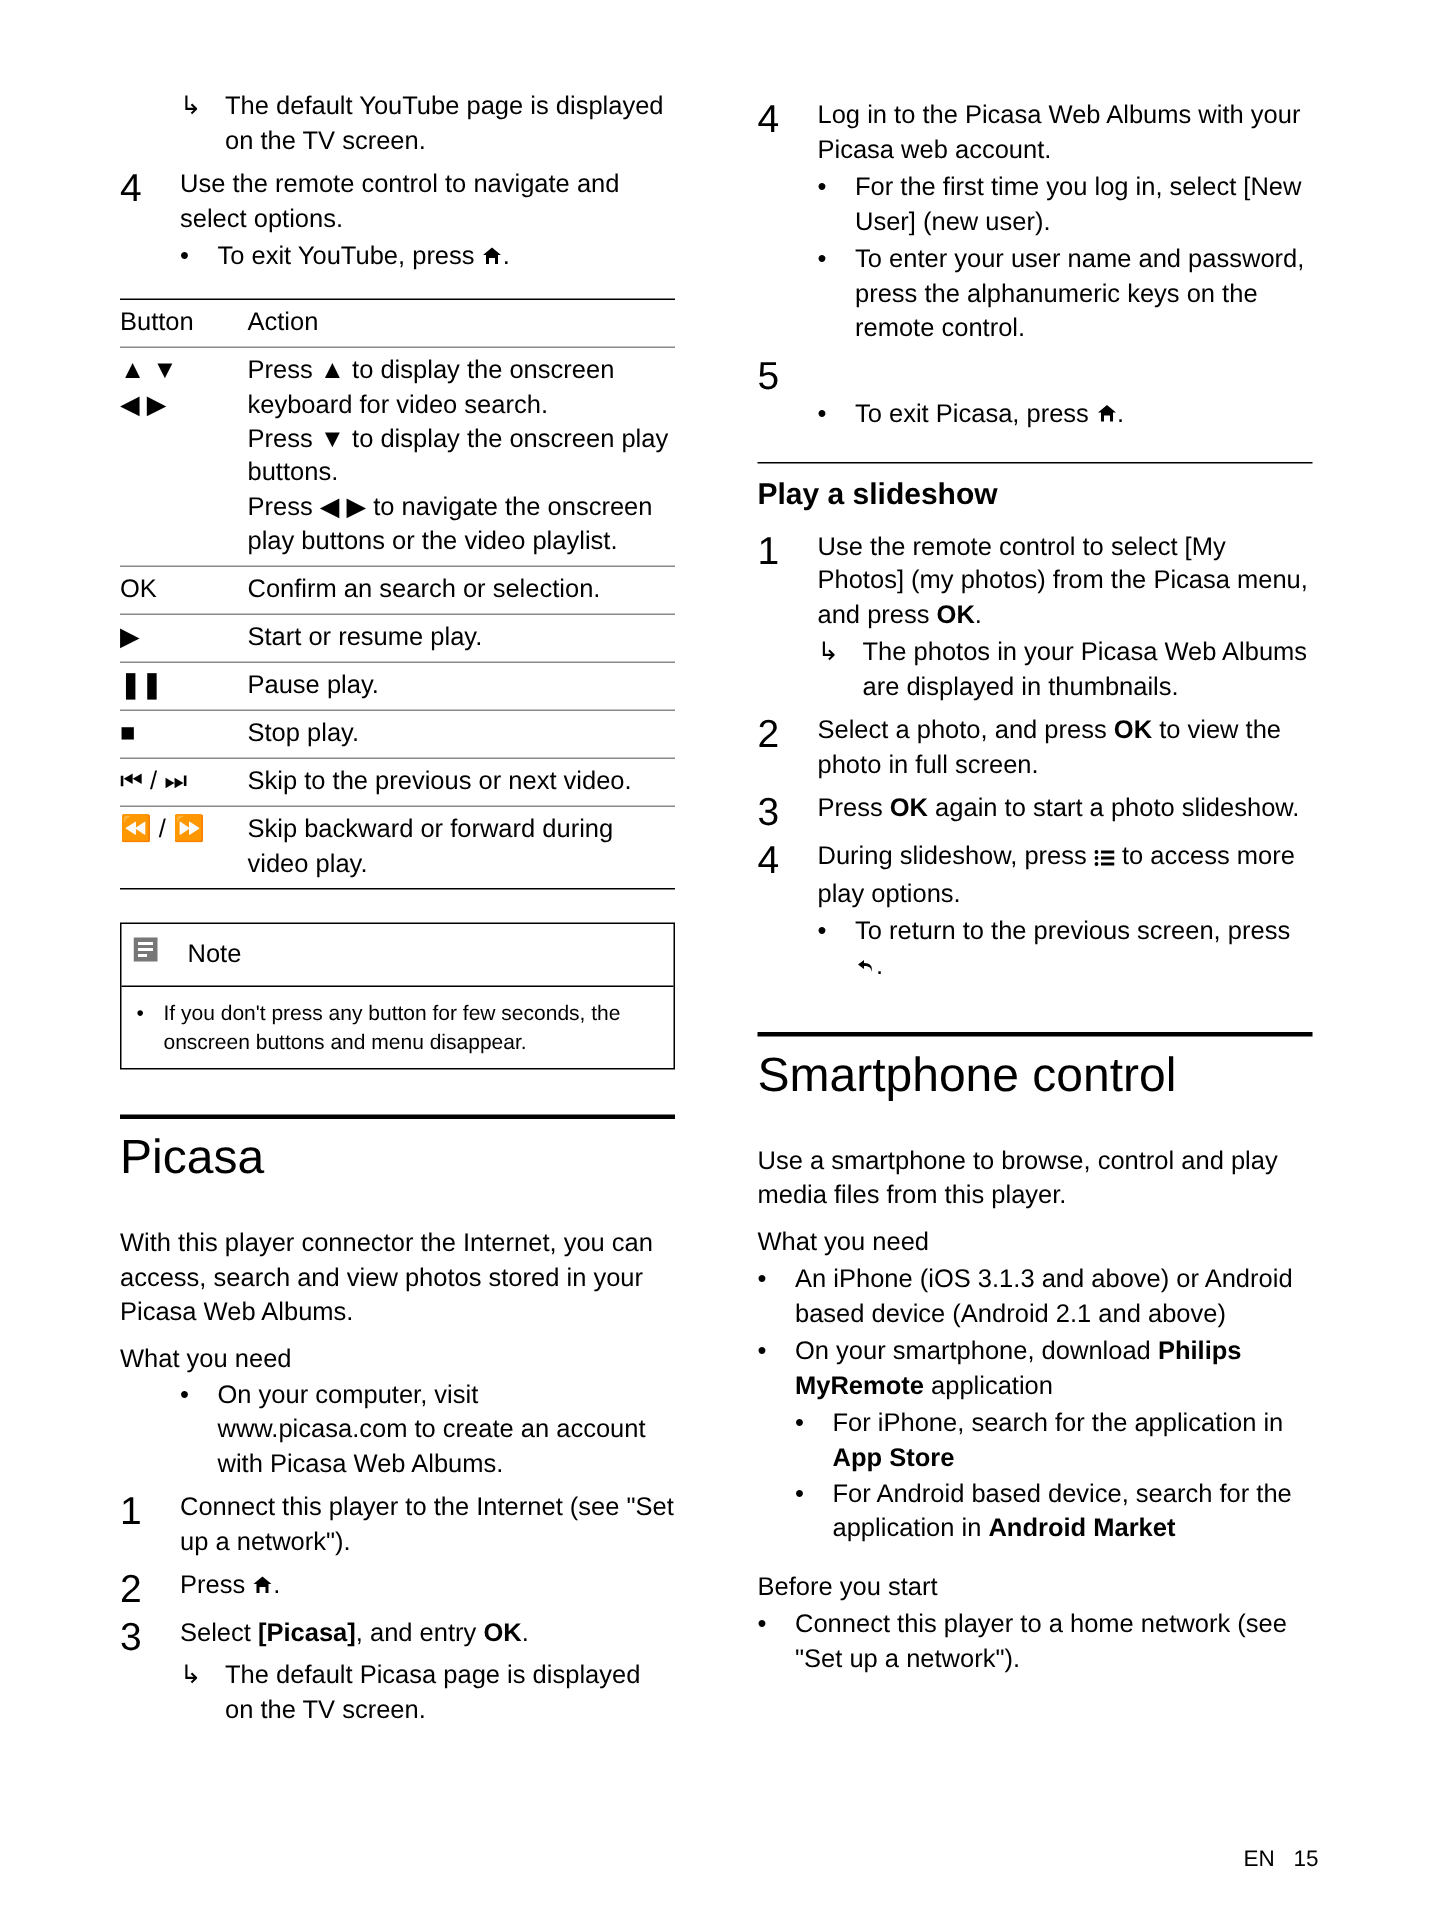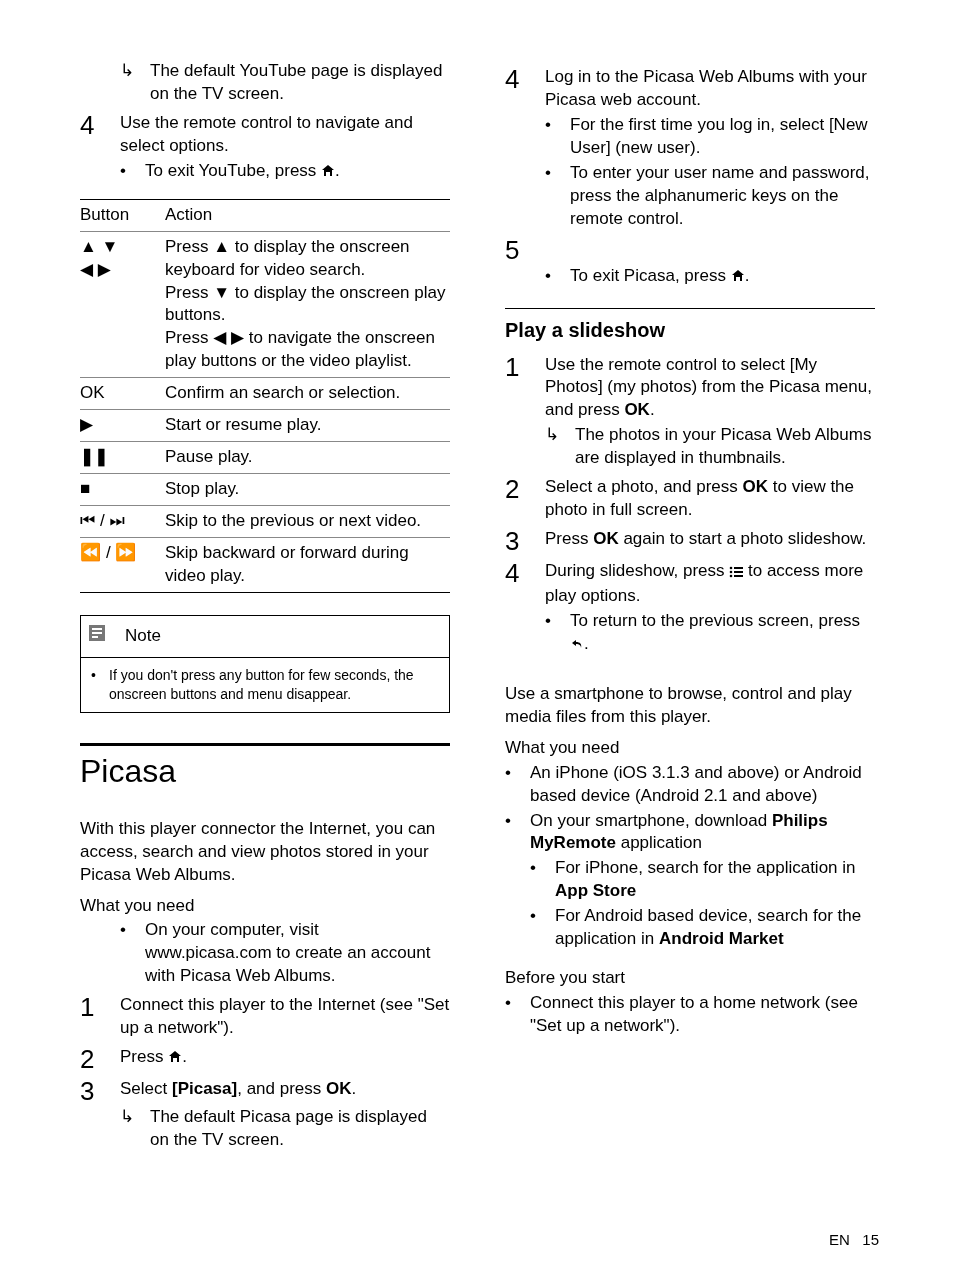--- a/index.html
+++ b/index.html
@@ -124,21 +124,21 @@
       <span class="txt">Connect this player to the Internet (see "Set up a network").</span>
     </div>
     <div class="numstep">
       <span class="num">2</span>
       <span class="txt"><span>Press </span><span class="icon"><svg width="14" height="14" viewBox="0 0 14 14">
               <path d="M7 1 L13 6 L11 6 L11 12 L9 12 L9 8 L5 8 L5 12 L3 12 L3 6 L1 6 Z" fill="#000"></path>
             </svg></span>.</span>
     </div>
     <div class="numstep">
       <span class="num">3</span>
-      <span class="txt"><span>Select </span><b>[Picasa]</b><span>, and press </span><b>OK</b>.</span>
+      <span class="txt"><span>Select </span><b>[Picasa]</b><span>, and entry </span><b>OK</b>.</span>
     </div>
     <div class="indent-arrow">
       <span class="arr">↳</span>
       <span>The default Picasa page is displayed on the TV screen.</span>
     </div>
   </div>
 
   <div class="col">
 
     <div class="numstep">
@@ -194,20 +194,21 @@
               <rect x="5" y="9" width="9" height="2"></rect>
             </svg></span><span> to access more play options.</span></span>
     </div>
     <div class="bullet">
       <span class="dot">•</span>
         <span><span>To return to the previous screen, press </span><span class="icon"><svg width="14" height="14" viewBox="0 0 14 14">
               <path d="M6 3 L2 6 L6 9 L6 7 C9 7 11 8 11 11 C12 7 10 5 6 5 Z" fill="#000"></path>
             </svg></span>.</span>
     </div>
 
+    <h2 class="section">Smartphone control</h2>
     <p class="intro">Use a smartphone to browse, control and play media files from this player.</p>
 
     <p class="wyn">What you need</p>
     <div class="bullet" style="margin-left:0">
         <span class="dot">•</span>
         <span>An iPhone (iOS 3.1.3 and above) or Android based device (Android 2.1 and above)</span>
       </div>
     <div class="bullet" style="margin-left:0">
         <span class="dot">•</span>
         <span><span>On your smartphone, download </span><b>Philips MyRemote</b><span> application</span></span>

